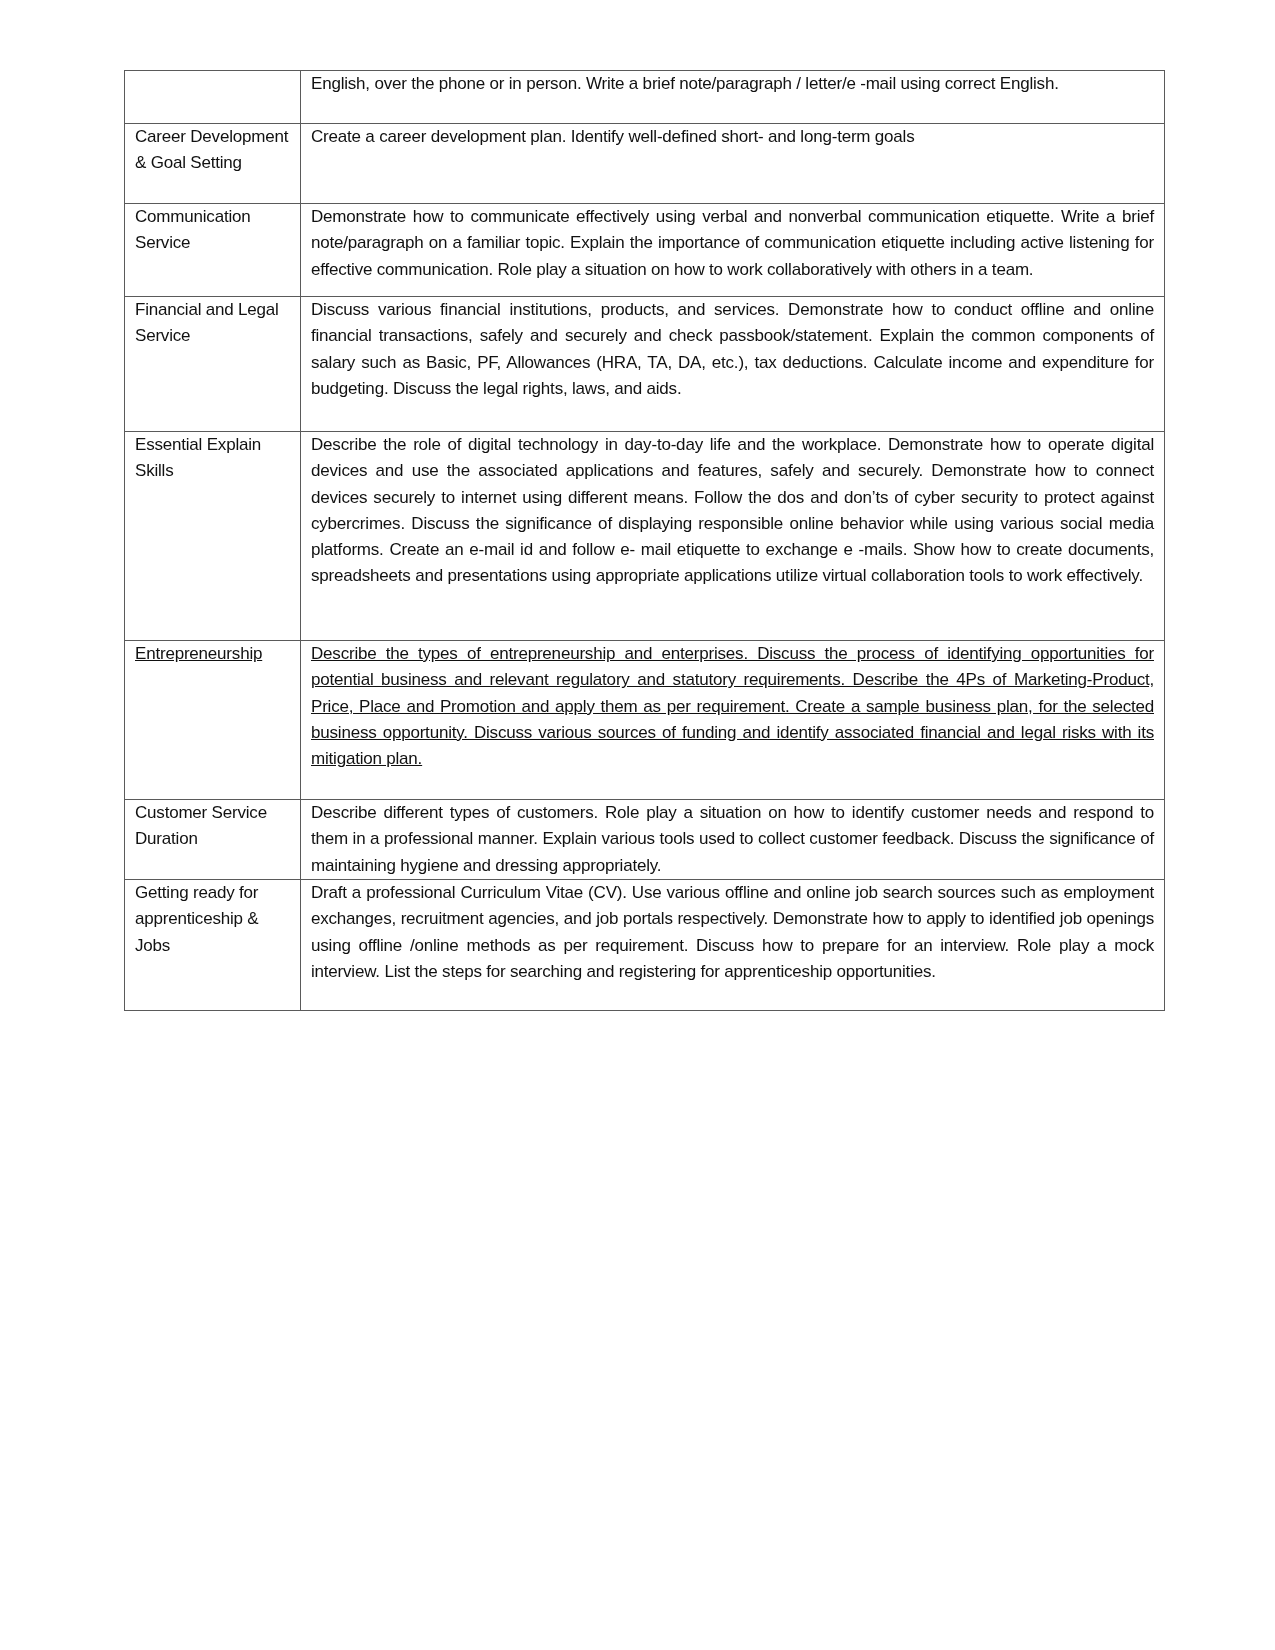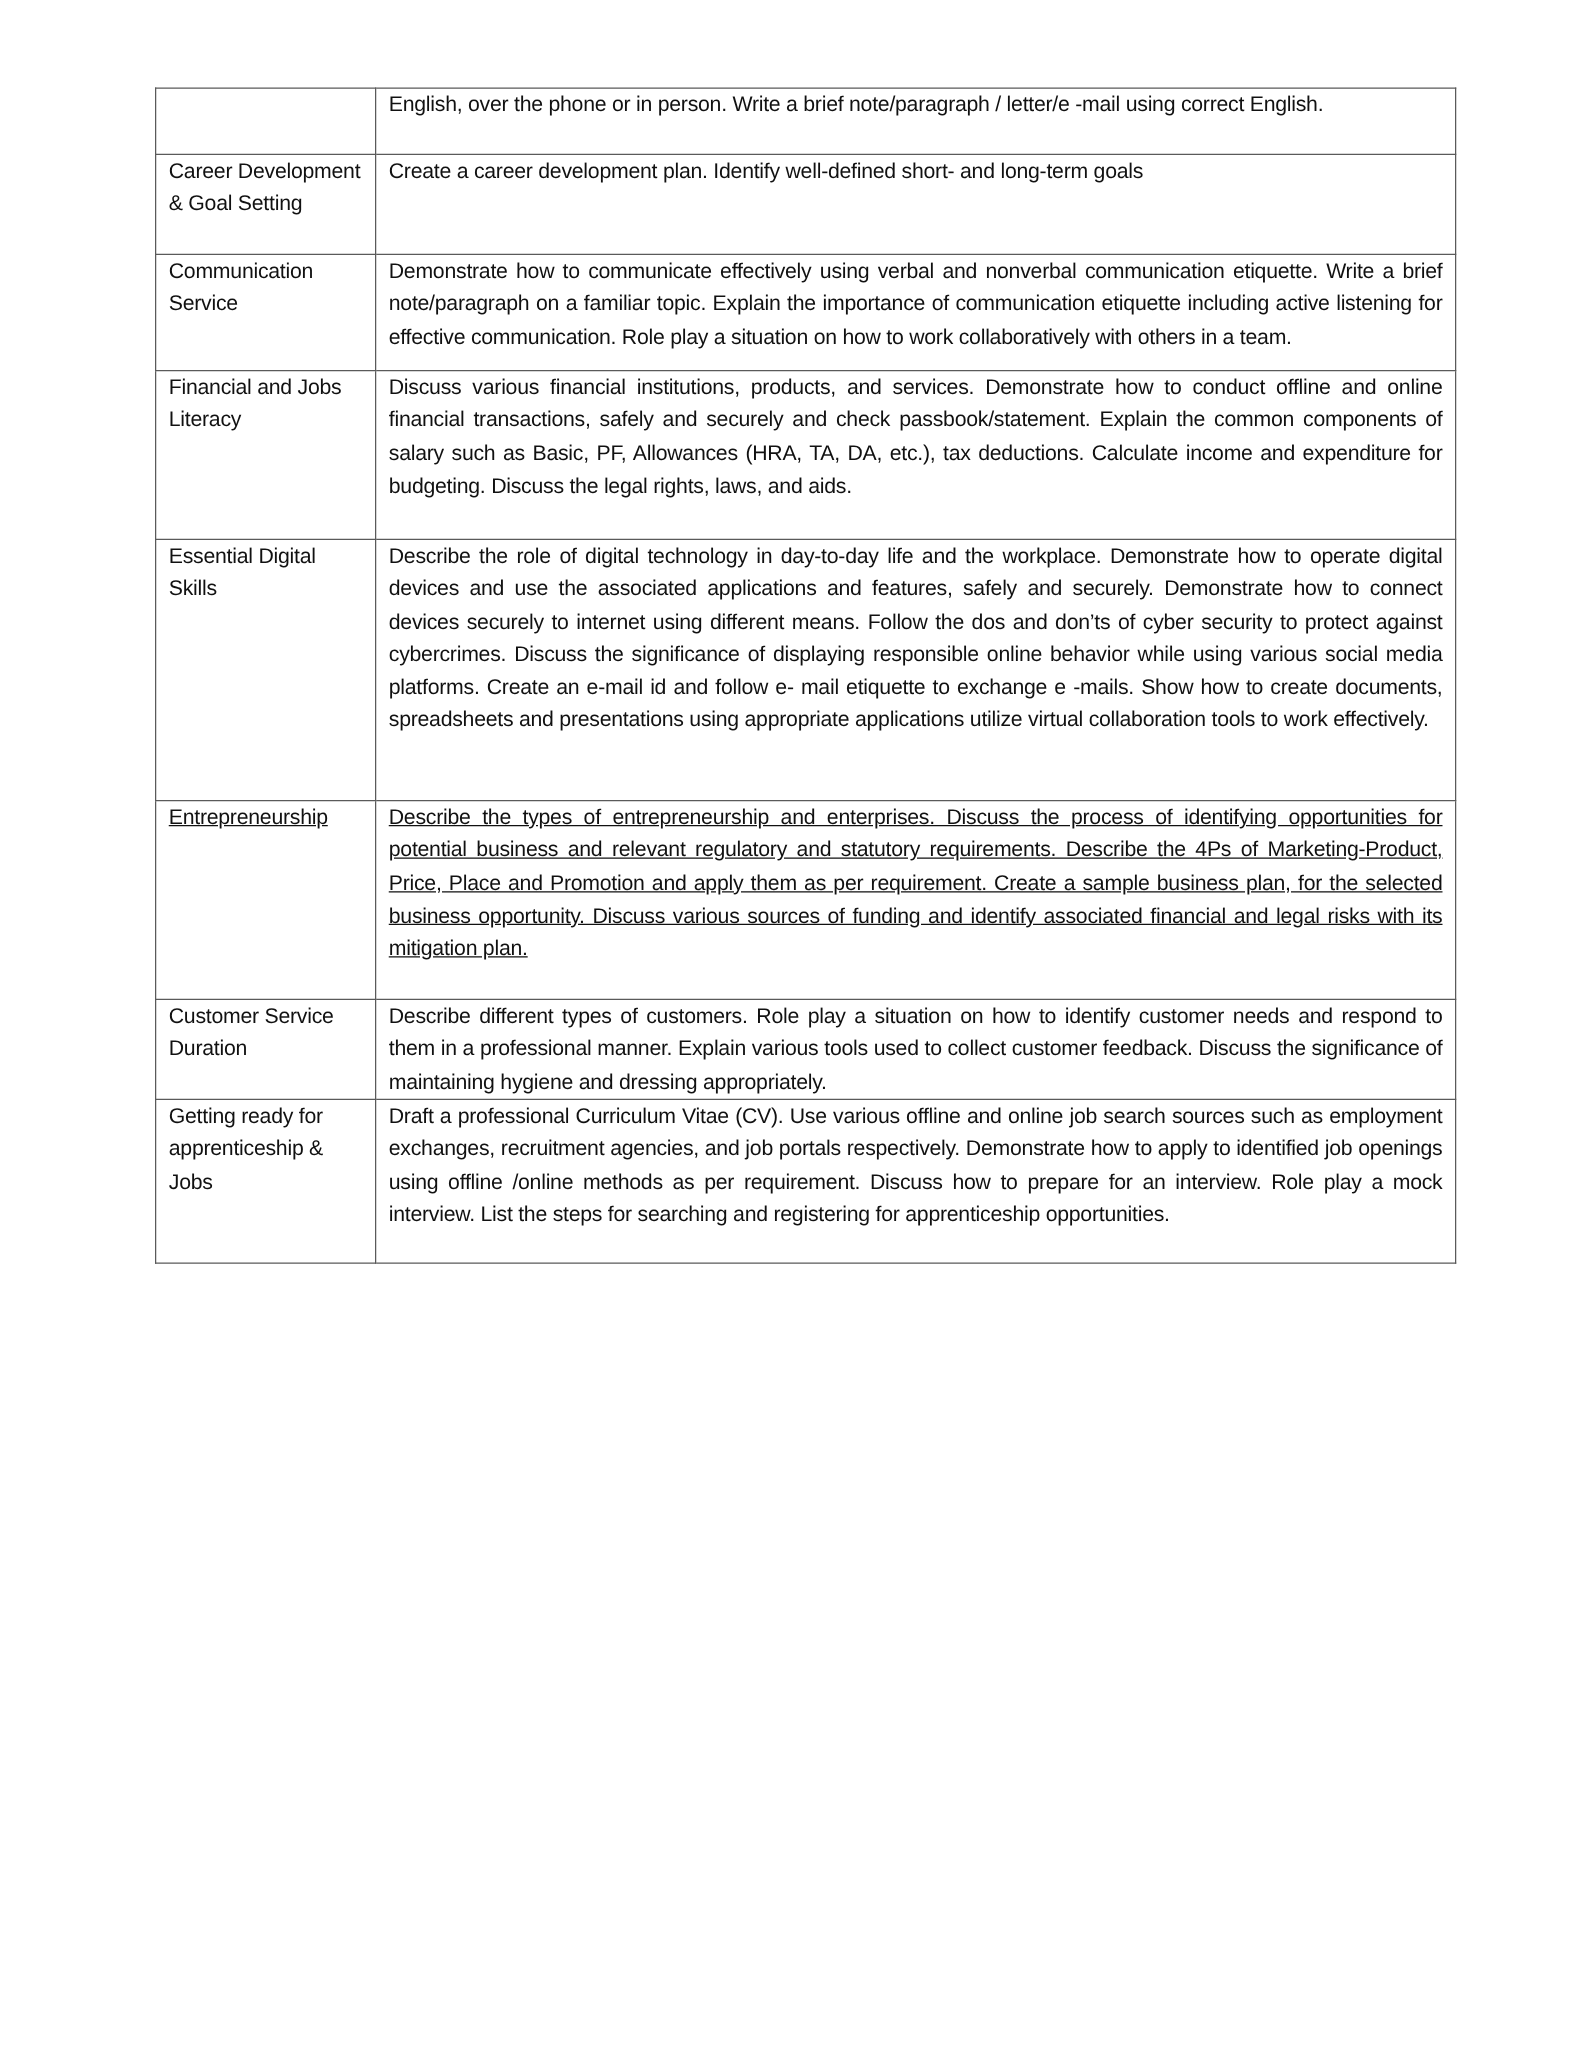--- a/index.html
+++ b/index.html
@@ -46,25 +46,25 @@
       </tr>
       <tr class="r1">
         <td class="module">Career Development &amp; Goal Setting</td>
         <td class="outcome">Create a career development plan. Identify well-defined short- and long-term goals</td>
       </tr>
       <tr class="r2">
         <td class="module">Communication Service</td>
         <td class="outcome">Demonstrate how to communicate effectively using verbal and nonverbal communication etiquette. Write a brief note/paragraph on a familiar topic. Explain the importance of communication etiquette including active listening for effective communication. Role play a situation on how to work collaboratively with others in a team.</td>
       </tr>
       <tr class="r4">
-        <td class="module">Financial and Jobs Literacy</td>
+        <td class="module">Financial and Legal Service</td>
         <td class="outcome">Discuss various financial institutions, products, and services. Demonstrate how to conduct offline and online financial transactions, safely and securely and check passbook/statement. Explain the common components of salary such as Basic, PF, Allowances (HRA, TA, DA, etc.), tax deductions. Calculate income and expenditure for budgeting. Discuss the legal rights, laws, and aids.</td>
       </tr>
       <tr class="r5">
-        <td class="module">Essential Digital Skills</td>
+        <td class="module">Essential Explain Skills</td>
         <td class="outcome">Describe the role of digital technology in day-to-day life and the workplace. Demonstrate how to operate digital devices and use the associated applications and features, safely and securely. Demonstrate how to connect devices securely to internet using different means. Follow the dos and don’ts of cyber security to protect against cybercrimes. Discuss the significance of displaying responsible online behavior while using various social media platforms. Create an e-mail id and follow e- mail etiquette to exchange e -mails. Show how to create documents, spreadsheets and presentations using appropriate applications utilize virtual collaboration tools to work effectively.</td>
       </tr>
       <tr class="r6">
         <td class="module">Entrepreneurship</td>
         <td class="outcome">Describe the types of entrepreneurship and enterprises. Discuss the process of identifying opportunities for potential business and relevant regulatory and statutory requirements. Describe the 4Ps of Marketing-Product, Price, Place and Promotion and apply them as per requirement. Create a sample business plan, for the selected business opportunity. Discuss various sources of funding and identify associated financial and legal risks with its mitigation plan.</td>
       </tr>
       <tr class="r7">
         <td class="module">Customer Service Duration</td>
         <td class="outcome">Describe different types of customers. Role play a situation on how to identify customer needs and respond to them in a professional manner. Explain various tools used to collect customer feedback. Discuss the significance of maintaining hygiene and dressing appropriately.</td>
       </tr>

